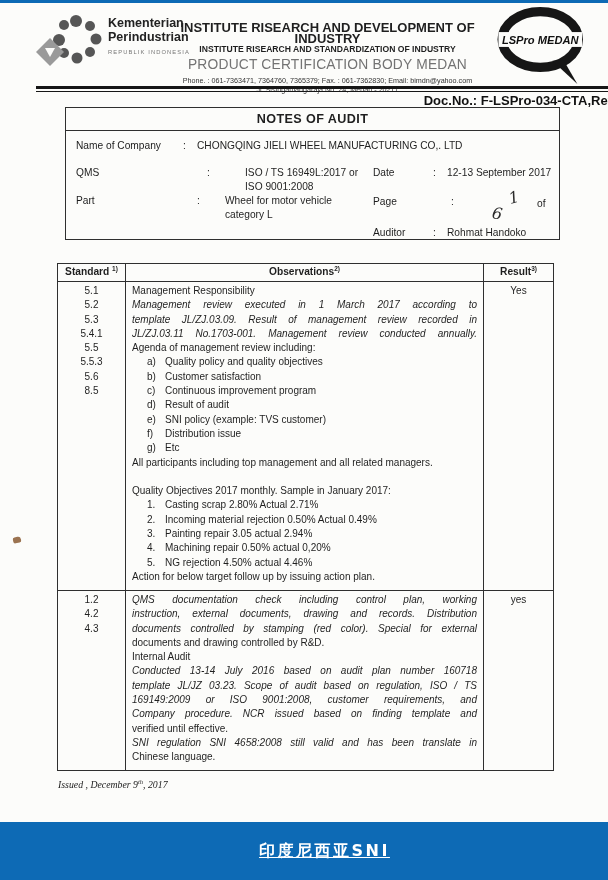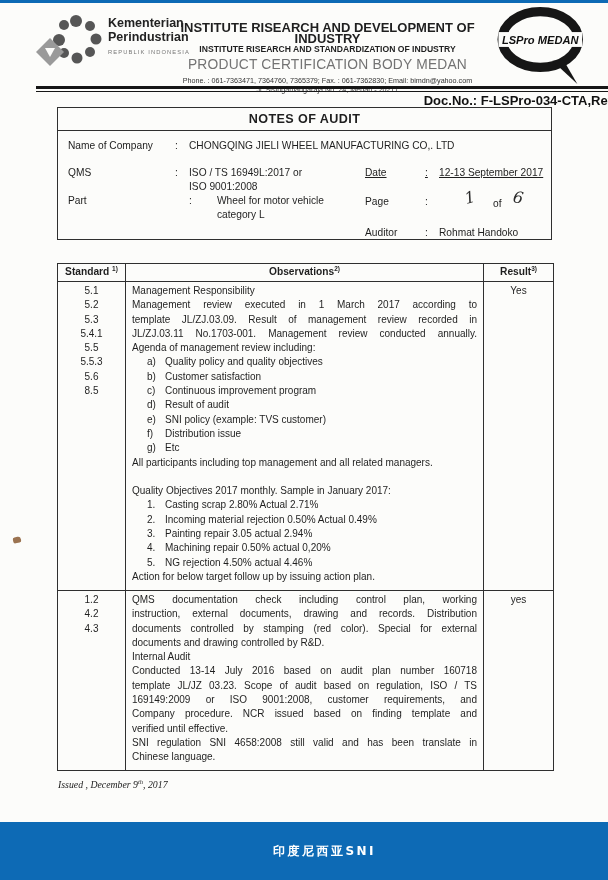--- a/index.html
+++ b/index.html
@@ -3,40 +3,40 @@
 <meta charset="utf-8">
 <style>
   html,body{margin:0;padding:0;background:#e9e9e9;}
   .page{position:relative;width:608px;height:880px;background:#fcfcfa;overflow:hidden;
         font-family:"Liberation Sans",sans-serif;color:#1f1f1f;padding-left:41px;}
   .abs{position:absolute;}
 
   
   .top-line{top:0;left:0;right:0;height:3px;}
   .banner{top:822px;left:0;right:0;height:58px;display:flex;align-items:center;justify-content:center;}
-  .banner span{color:#fff;font-weight:bold;font-size:12px;letter-spacing:2.5px;
-               font-family:"DejaVu Sans",sans-serif;}
+  .banner span{color:#fff;font-weight:bold;font-size:16px;letter-spacing:2.5px;
+               font-family:"DejaVu Sans",sans-serif;text-decoration:underline;}
 
   
   .logo-left{left:34px;top:12px;width:72px;height:56px;}
   .ministry{left:108px;top:17px;line-height:13.5px;}
   .ministry .m1{font-weight:bold;font-size:12.5px;color:#222;}
   .ministry .m3{font-size:5.8px;letter-spacing:1.1px;color:#777;margin-top:2px;}
   .org-block{left:175px;top:23px;width:305px;text-align:center;}
   .org-block .o1{font-weight:bold;font-size:13px;line-height:10.5px;}
   .org-block .o2{font-weight:bold;font-size:8.6px;line-height:11px;}
   .org-block .o3{font-size:13.8px;line-height:16px;margin-top:2px;letter-spacing:.2px;color:#737373;}
   .org-block .o4{font-size:7.2px;line-height:9px;margin-top:3px;color:#333;}
   .org-block .o5{font-size:7.2px;line-height:9px;color:#333;}
   .logo-right{left:496px;top:7px;width:94px;height:78px;}
   .rule{top:86px;left:36px;right:15px;height:2px;border-top:3px solid #161616;border-bottom:1.5px solid #161616;}
   .docno{top:93px;right:17px;font-size:13px;font-weight:bold;color:#111;}
 
   
-  .info-box{left:57px;top:107px;width:495px;height:133px;border:1.5px solid #2f2f2f;box-sizing:border-box;}
+  .info-box{left:65px;top:107px;width:495px;height:133px;border:1.5px solid #2f2f2f;box-sizing:border-box;}
   .info-title{height:22px;border-bottom:1.5px solid #2f2f2f;display:flex;align-items:center;justify-content:center;
               font-weight:bold;font-size:12.6px;letter-spacing:.4px;}
   .frow{position:absolute;font-size:10.2px;line-height:14px;display:grid;}
   .frow.left{left:10px;grid-template-columns:107px 14px auto;}
   .frow.right{left:307px;grid-template-columns:60px 14px auto;}
   .frow .lbl{color:#1d1d1d;}
   .hand{font-family:"DejaVu Serif",serif;font-style:italic;font-size:16px;display:inline-block;
         position:relative;top:-4px;color:#2b2b2b;}
   .hand.one{transform:rotate(-14deg);margin-left:26px;}
   .hand.six{transform:rotate(10deg);margin-left:9px;}
@@ -47,21 +47,21 @@
                font-size:10px;position:absolute;}
   .audit-table th,.audit-table td{border:1.2px solid #2f2f2f;vertical-align:top;}
   .audit-table th{height:15px;font-size:10.2px;font-weight:bold;padding:1px 2px;}
   .audit-table sup{font-size:6.5px;}
   .col-std{width:68px;} .col-obs{width:358px;} .col-res{width:70px;}
   .c-std{text-align:center;padding-top:2px;line-height:14.3px;}
   .c-obs{padding:2px 6px;line-height:14.3px;}
   .c-res{text-align:center;padding-top:2px;line-height:14.3px;}
   .row-0 td{height:304px;} .row-1 td{height:175px;}
   .ln{line-height:14.3px;}
-  .ln.just{text-align:justify;text-align-last:justify;}
+  .ln.just{text-align:justify;text-align-last:justify;font-style:italic;}
   .spacer{height:14.3px;}
   .lst{margin:0;padding:0 0 0 15px;list-style:none;counter-reset:c;}
   .lst li{counter-increment:c;display:flex;line-height:14.3px;}
   .lst li::before{flex:0 0 18px;}
   .lst.alpha li::before{content:counter(c,lower-alpha) ")";}
   .lst.decimal li::before{content:counter(c) ".";}
 
   
   .issued{left:58px;top:778px;font-family:"Liberation Serif",serif;font-style:italic;
           font-size:9.8px;color:#222;}
@@ -118,45 +118,45 @@
 
   <div class="abs info-box">
     <div class="info-title">NOTES OF AUDIT</div>
 
     <div class="frow left" style="top:31px;">
       <span class="lbl">Name of Company</span>
       <span>:</span>
       <span>CHONGQING JIELI WHEEL MANUFACTURING CO,. LTD</span>
     </div>
 
-    <div class="frow left" style="top:58px;">
+    <div class="frow left" style="top:58px;gap:24px;">
       <span class="lbl">QMS</span>
       <span>:</span>
       <span>
         <span style="display:block">ISO / TS 16949L:2017 or</span>
         <span style="display:block">ISO  9001:2008</span>
       </span>
     </div>
 
     <div class="frow left" style="top:86px;gap:14px;">
       <span class="lbl">Part</span>
       <span>:</span>
       <span>
         <span style="display:block">Wheel for motor vehicle</span>
         <span style="display:block">category L</span>
       </span>
     </div>
 
-    <div class="frow right" style="top:58px;text-decoration:underline;">
+    <div class="frow right" style="top:58px;">
       <span class="lbl">Date</span>
       <span>:</span>
       <span>12-13 September 2017</span>
     </div>
 
-    <div class="frow right" style="top:87px;">
+    <div class="frow right" style="top:87px;gap:18px;">
       <span class="lbl">Page</span>
       <span>:</span>
       <span>
         <span class="hand one">1</span>
         <span class="pgof">of</span>
         <span class="hand six">6</span>
       </span>
     </div>
 
     <div class="frow right" style="top:118px;">

